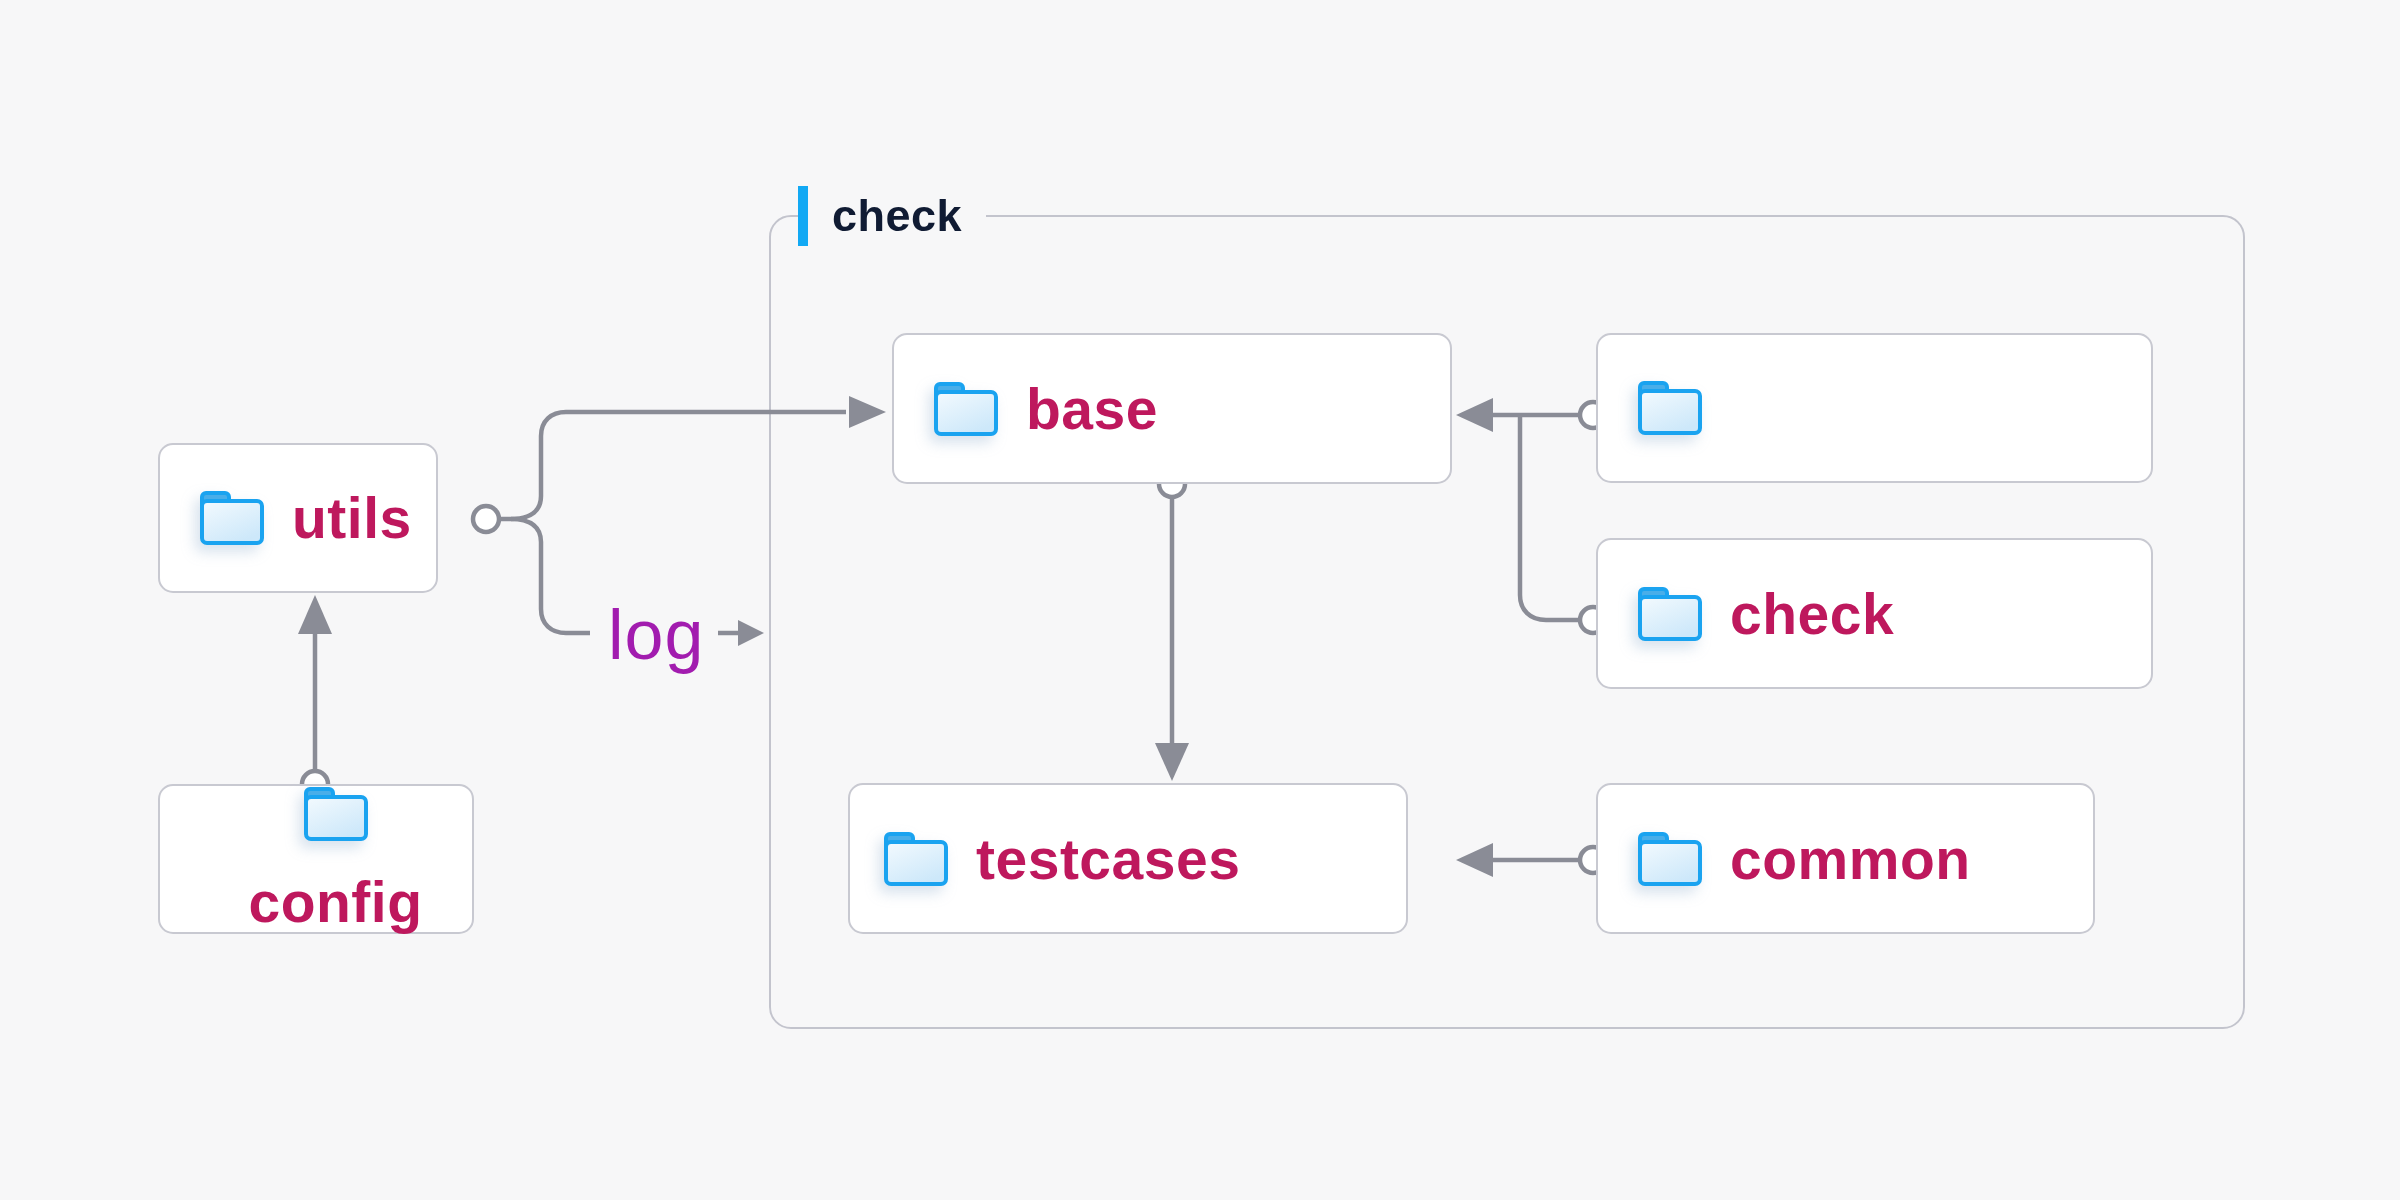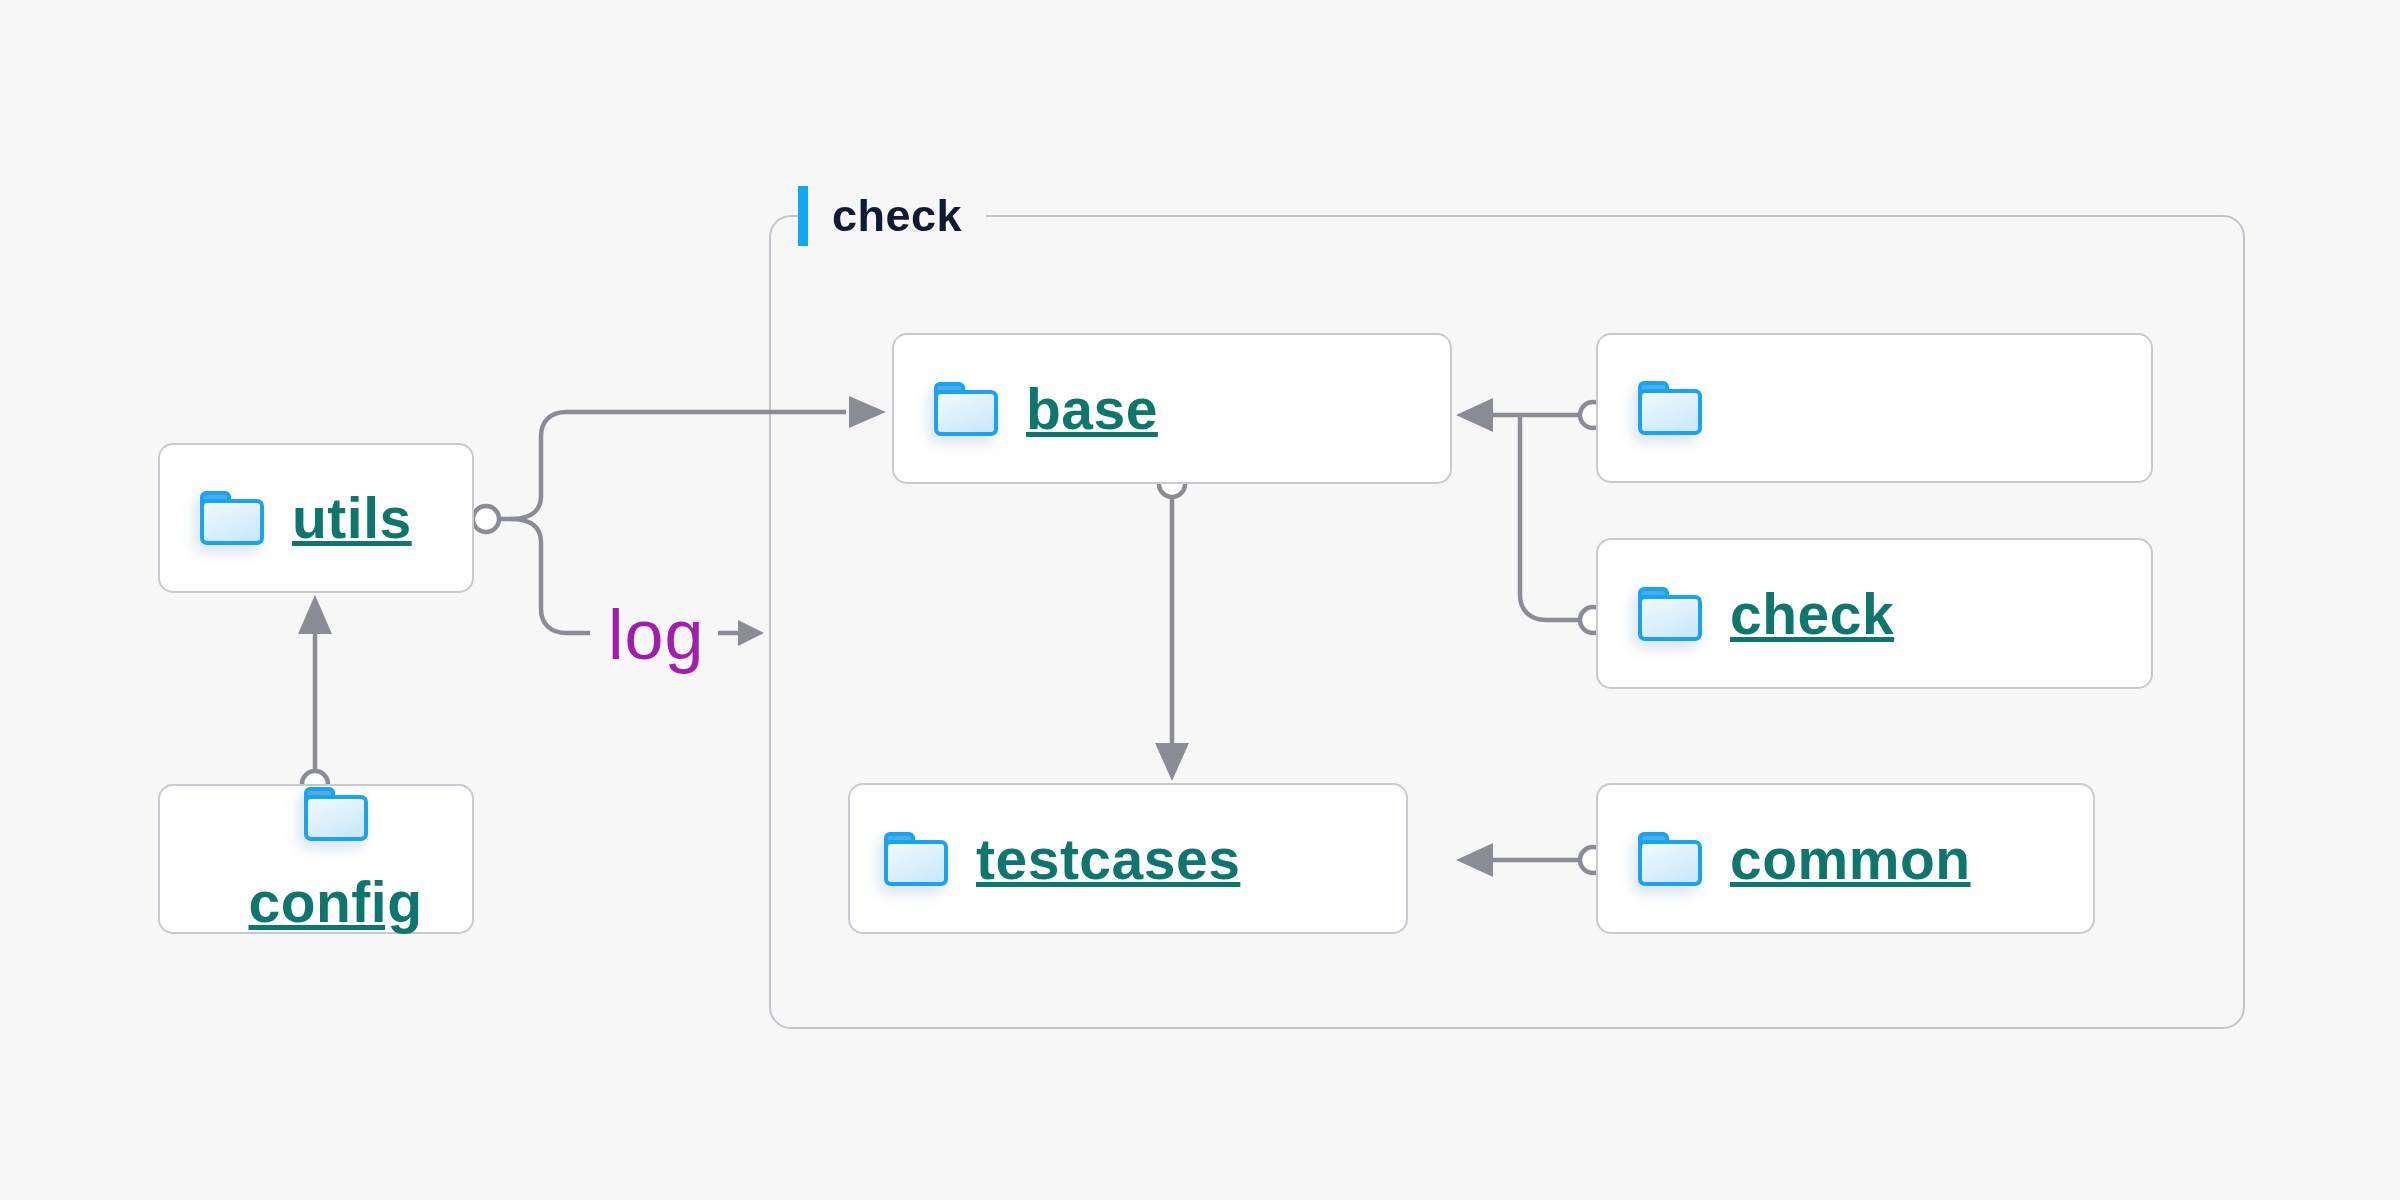--- a/index.html
+++ b/index.html
@@ -29,29 +29,28 @@
   }
 
   
   .node{
     position:absolute;height:150px;
     background:#ffffff;border:2.5px solid #c8c9d1;border-radius:15px;
     box-sizing:border-box;
     display:flex;align-items:center;gap:27px;padding-left:39px;
   }
   .node .label{
-    font-size:57px;font-weight:700;color:#0f766e;letter-spacing:.5px;
+    font-size:57px;font-weight:700;color:#be185d;letter-spacing:.5px;
     white-space:nowrap;
-    text-decoration:underline;
   }
   .node .folder{
     width:66px;height:56px;flex:0 0 auto;
     filter:drop-shadow(-5px 7px 7px rgba(110,150,190,.28));
   }
-  #n-utils    {left:158px;top:443px;width:316px;}
+  #n-utils    {left:158px;top:443px;width:280px;}
   #n-config   {left:158px;top:784px;width:316px;flex-direction:column;}
   #n-base     {left:892px;top:333px;width:560px;height:151px;}
   #n-pymilvus {left:1596px;top:333px;width:557px;}
   #n-check    {left:1596px;top:538px;width:557px;height:151px;}
   #n-testcases{left:848px;top:783px;width:560px;height:151px;padding-left:33px;}
   #n-common   {left:1596px;top:783px;width:499px;height:151px;}
 
   
   .log-label{
     position:absolute;left:608px;top:606px;

